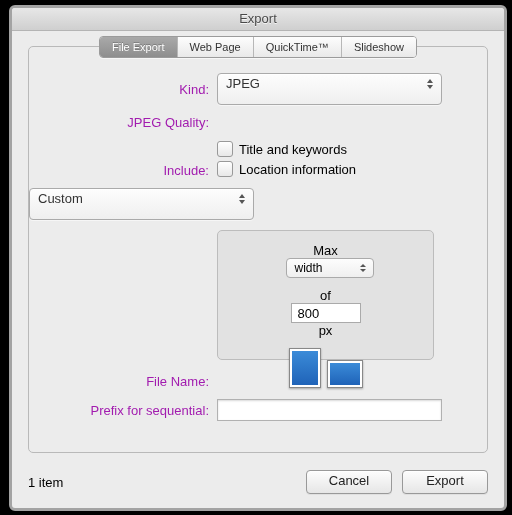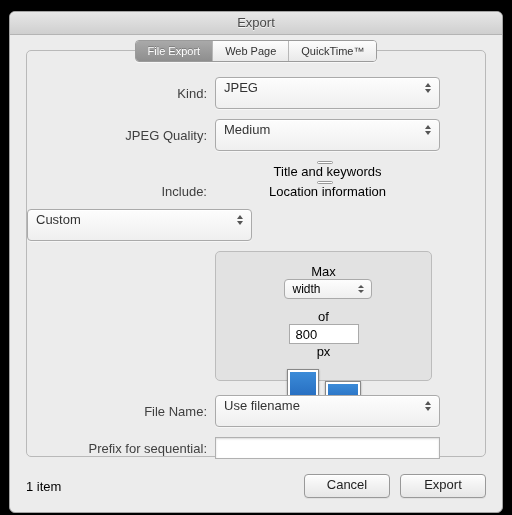--- a/index.html
+++ b/index.html
@@ -1,32 +1,32 @@
 <!DOCTYPE html>
 <html><head>
 <meta charset="utf-8">
 <style>
   html,body{margin:0;padding:0;width:512px;height:515px;background:#000;font-family:"Lucida Grande","Helvetica Neue",Arial,sans-serif;font-size:13px;color:#333;-webkit-font-smoothing:antialiased;}
-  .window{position:absolute;left:9px;top:11px;width:492px;height:500px;background:#ececec;border:1px solid #a3a3a3;border-radius:6px;box-shadow:0 6px 22px rgba(0,0,0,0.5);overflow:hidden;}
+  .window{position:absolute;left:9px;top:5px;width:492px;height:500px;background:#ececec;border:3px solid #a3a3a3;border-radius:6px;box-shadow:0 6px 22px rgba(0,0,0,0.5);overflow:hidden;}
   .titlebar{height:22px;background:linear-gradient(#e7e7e7,#cfcfcf);border-bottom:1px solid #b4b4b4;text-align:center;font-size:13px;color:#494949;line-height:22px;text-shadow:0 1px 0 #f5f5f5;}
   .panel{position:absolute;left:16px;top:38px;right:16px;height:405px;border:1px solid #b9b9b9;border-radius:5px;background:#ececec;}
   .tabs{position:absolute;top:-11px;left:0;right:0;text-align:center;}
   .tabrow{display:inline-flex;height:20px;border:1px solid #9b9b9b;border-radius:4px;overflow:hidden;background:#fff;box-shadow:0 1px 0 rgba(255,255,255,0.6);align-items:flex-end;}
   .tab{padding:0 12px;font-size:11px;line-height:20px;color:#333;background:linear-gradient(#fdfdfd,#e9e9e9);border-left:1px solid #b7b7b7;cursor:default;}
   .tab:first-child{border-left:0;}
   .tab.sel{background:linear-gradient(#a9a9a9,#8e8e8e);color:#fff;text-shadow:0 -1px 0 rgba(0,0,0,0.25);}
   .form{position:absolute;left:0;right:0;top:26px;}
   .row{display:flex;align-items:center;margin-bottom:10px;}
-  .lbl{width:180px;text-align:right;padding-right:8px;color:#404040;font-size:13px;}
+  .lbl{width:180px;text-align:right;padding-right:8px;color:#a21caf;font-size:13px;}
   .ctl{width:225px;}
   .select{width:100%;height:32px;border:1px solid #aaa;border-radius:4px;background:linear-gradient(#fdfdfd,#efefef);box-shadow:inset 0 1px 0 #fff,0 1px 0 rgba(255,255,255,0.5);position:relative;font-size:13px;line-height:20px;padding:0 22px 0 8px;box-sizing:border-box;cursor:default;}
   .select .arr{position:absolute;right:4px;top:2px;width:14px;height:16px;display:flex;flex-direction:column;align-items:center;justify-content:center;}
   .select .arr::before{content:"";border-left:3.5px solid transparent;border-right:3.5px solid transparent;border-bottom:4px solid #555;margin-bottom:2px;}
   .select .arr::after{content:"";border-left:3.5px solid transparent;border-right:3.5px solid transparent;border-top:4px solid #555;}
-  .chkrow{display:flex;align-items:center;font-size:13px;color:#000;height:18px;flex-direction:column;}
+  .chkrow{display:flex;align-items:center;font-size:13px;color:#000;height:18px;}
   .chk{width:14px;height:14px;border:1px solid #999;border-radius:3px;background:linear-gradient(#fff,#e8e8e8);margin-right:6px;box-shadow:inset 0 1px 0 #fff;}
   .sizebox{margin-left:188px;width:217px;height:130px;border:1px solid #bcbcbc;border-radius:5px;background:#e2e2e2;padding:12px 10px 8px;box-sizing:border-box;}
   .sbrow{display:flex;align-items:center;justify-content:center;margin-bottom:10px;font-size:13px;color:#000;flex-direction:column;}
   .miniselect{height:20px;border:1px solid #aaa;border-radius:4px;background:linear-gradient(#fdfdfd,#efefef);position:relative;font-size:12px;line-height:18px;padding:0 20px 0 8px;min-width:88px;box-sizing:border-box;margin-left:8px;}
   .miniselect .arr{position:absolute;right:3px;top:1px;width:13px;height:16px;display:flex;flex-direction:column;align-items:center;justify-content:center;}
   .miniselect .arr::before{content:"";border-left:3px solid transparent;border-right:3px solid transparent;border-bottom:3.5px solid #555;margin-bottom:2px;}
   .miniselect .arr::after{content:"";border-left:3px solid transparent;border-right:3px solid transparent;border-top:3.5px solid #555;}
   .numfield{width:70px;height:20px;border:1px solid #aaa;border-radius:0;background:#fff;padding:0 6px;font-size:13px;line-height:20px;box-sizing:border-box;margin:0 6px;}
   .thumbs{display:flex;justify-content:center;gap:6px;margin-top:4px;}
   .thumb{border:1px solid #888;background:#fff;padding:2px;box-shadow:0 1px 2px rgba(0,0,0,0.3);}
@@ -46,43 +46,38 @@
   <div class="titlebar">
     <span>Export</span>
   </div>
 
   <div class="panel">
     <div class="tabs">
       <div class="tabrow">
         <div class="tab sel"><span>File Export</span></div>
         <div class="tab"><span>Web Page</span></div>
         <div class="tab"><span>QuickTime™</span></div>
+        <div class="tab"><span>Slideshow</span></div>
       </div>
     </div>
 
     <div class="form">
 
       <div class="row">
         <div class="lbl">Kind:</div>
         <div class="ctl">
           <div class="select">
             <span>JPEG</span>
             <span class="arr"></span>
           </div>
         </div>
       </div>
 
       <div class="row">
         <div class="lbl">JPEG Quality:</div>
-        <div class="ctl">
-          <div class="select">
-            <span>Medium</span>
-            <span class="arr"></span>
-          </div>
-        </div>
       </div>
 
       <div class="row" style="align-items:flex-end;margin-top:8px;">
         <div class="lbl" style="padding-top:1px;">Include:</div>
         <div class="ctl">
           <div class="chkrow">
             <div class="chk"></div>
             <span>Title and keywords</span>
           </div>
           <div class="chkrow" style="margin-top:2px;">
@@ -119,26 +114,20 @@
               <div class="img"></div>
             </div>
           <div class="thumb l">
               <div class="img"></div>
             </div>
         </div>
       </div>
 
       <div class="row" style="margin-top:14px;">
         <div class="lbl">File Name:</div>
-        <div class="ctl">
-          <div class="select">
-            <span>Use filename</span>
-            <span class="arr"></span>
-          </div>
-        </div>
       </div>
 
       <div class="row">
         <div class="lbl">Prefix for sequential:</div>
         <div class="ctl">
           <div class="textfield"></div>
         </div>
       </div>
 
     </div>

